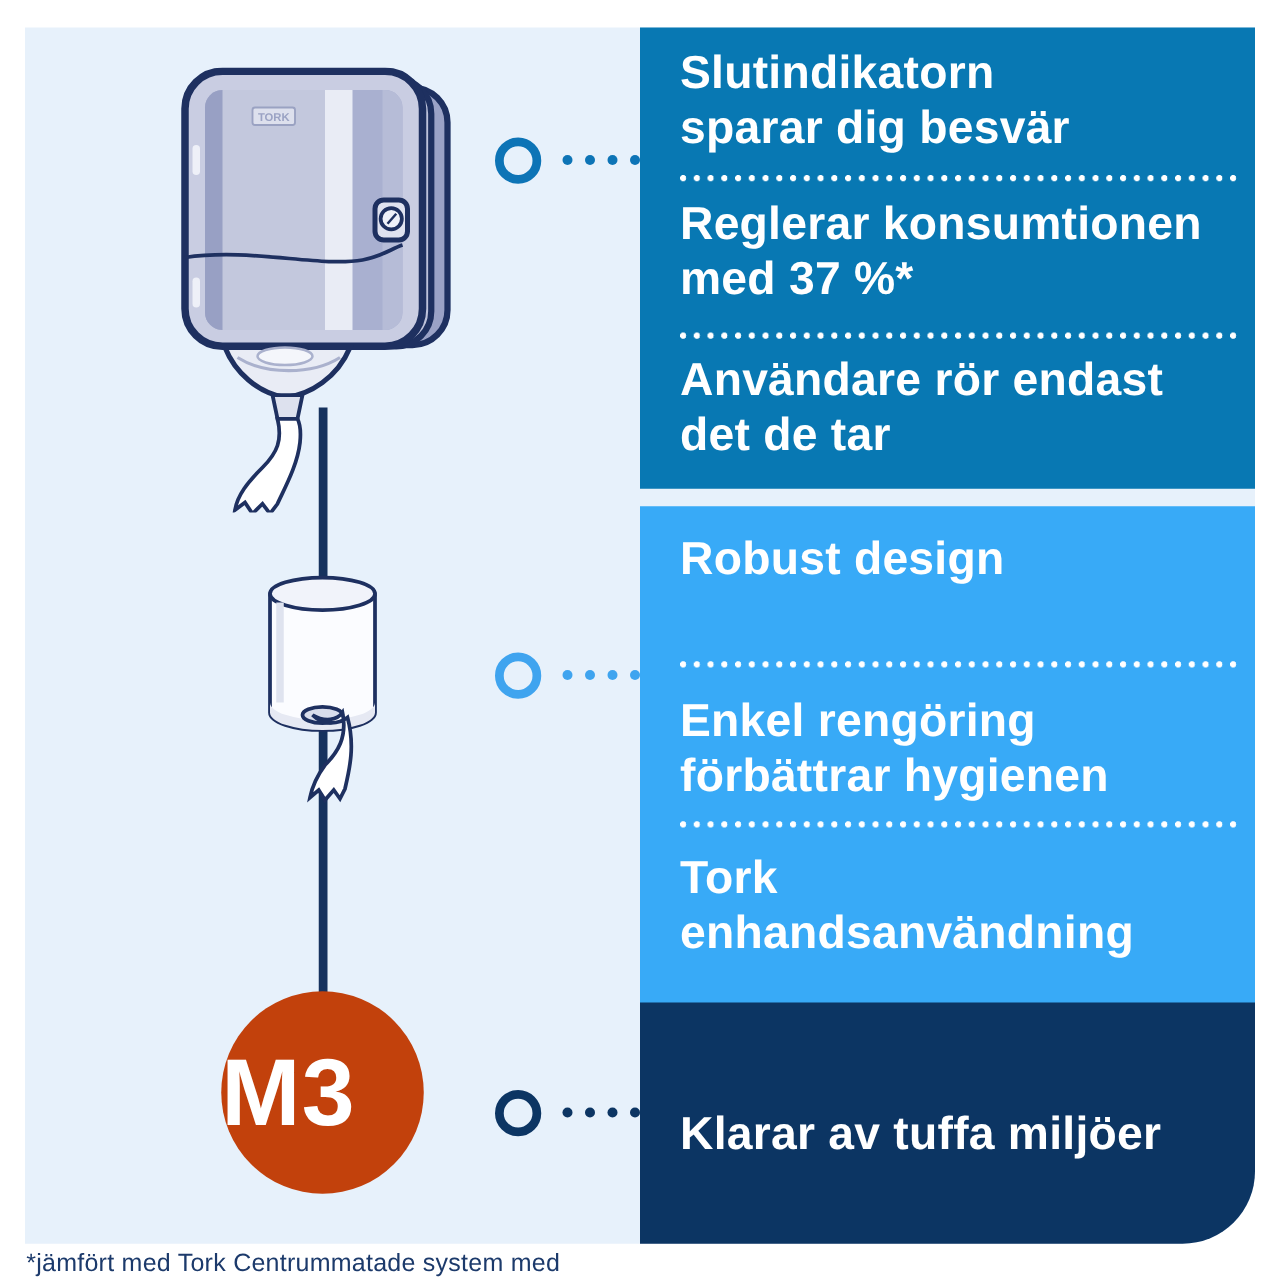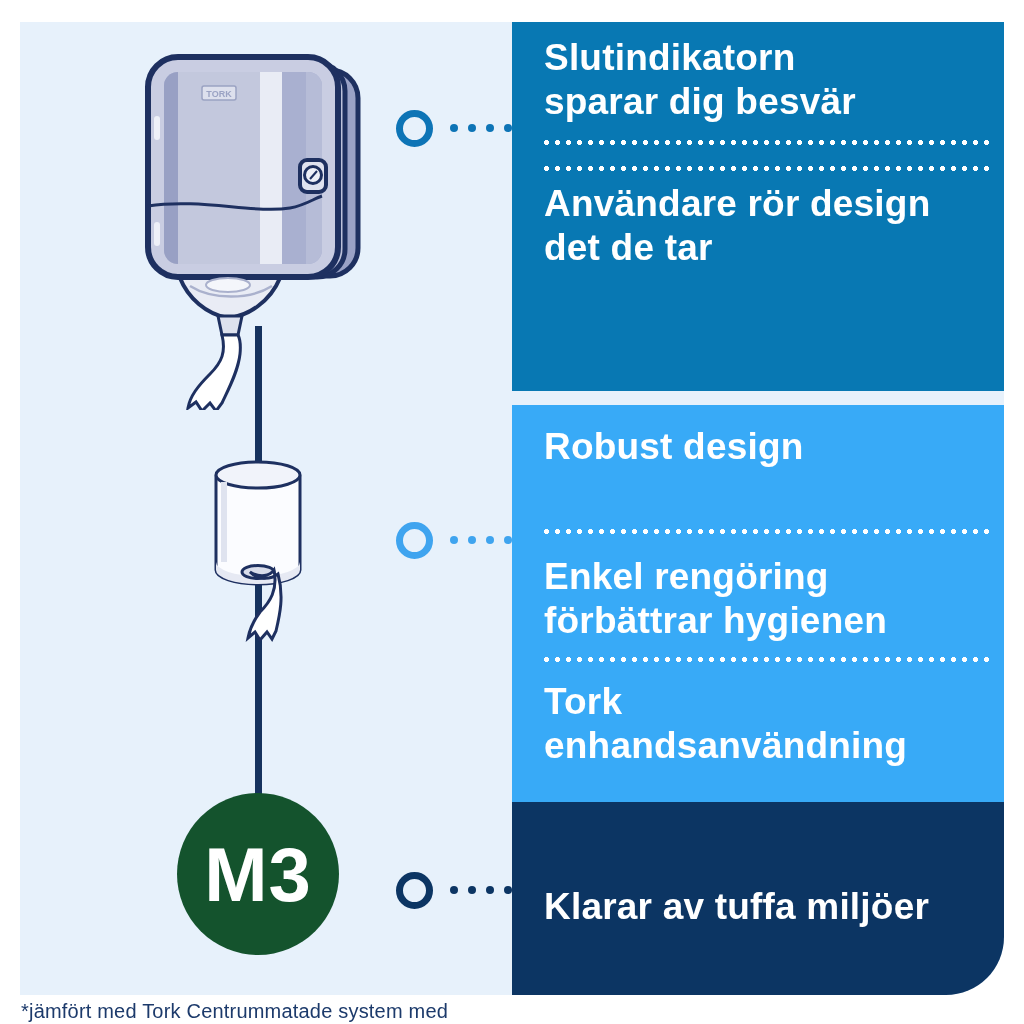--- a/index.html
+++ b/index.html
@@ -20,22 +20,22 @@
     background:#16325e; z-index:1;
   }
 
   .illus { position:absolute; z-index:2; }
   .dispenser { left:140px; top:54px; }
   .roll { left:210px; top:458px; }
 
   
   .badge {
     position:absolute; left:177px; top:793px; width:162px; height:162px;
-    background:#14532d; border-radius:50%; z-index:2;
-    display:flex; align-items:center; justify-content:center;
+    background:#c2410c; border-radius:50%; z-index:2;
+    display:flex; align-items:center; 
   }
   .badge span {
     color:#ffffff; font-weight:700; font-size:76px; letter-spacing:1px;
   }
 
   
   .ring {
     position:absolute; width:37px; height:37px; border-radius:50%;
     background:transparent; border:7px solid #0d74b6; z-index:3;
   }
@@ -160,22 +160,24 @@
     <span></span>
       <span></span>
       <span></span>
       <span></span>
   </div>
 
   <section class="panel panel-top">
     <div class="pline">Slutindikatorn
 sparar dig besvär</div>
     <div class="sep s1"></div>
+    <div class="pline">Reglerar konsumtionen
+med 37 %*</div>
     <div class="sep s2"></div>
-    <div class="pline">Användare rör design
+    <div class="pline">Användare rör endast
 det de tar</div>
   </section>
 
   <section class="panel panel-mid">
     <div class="pline">Robust design</div>
     <div class="sep s1"></div>
     <div class="pline">Enkel rengöring
 förbättrar hygienen</div>
     <div class="sep s2"></div>
     <div class="pline">Tork

